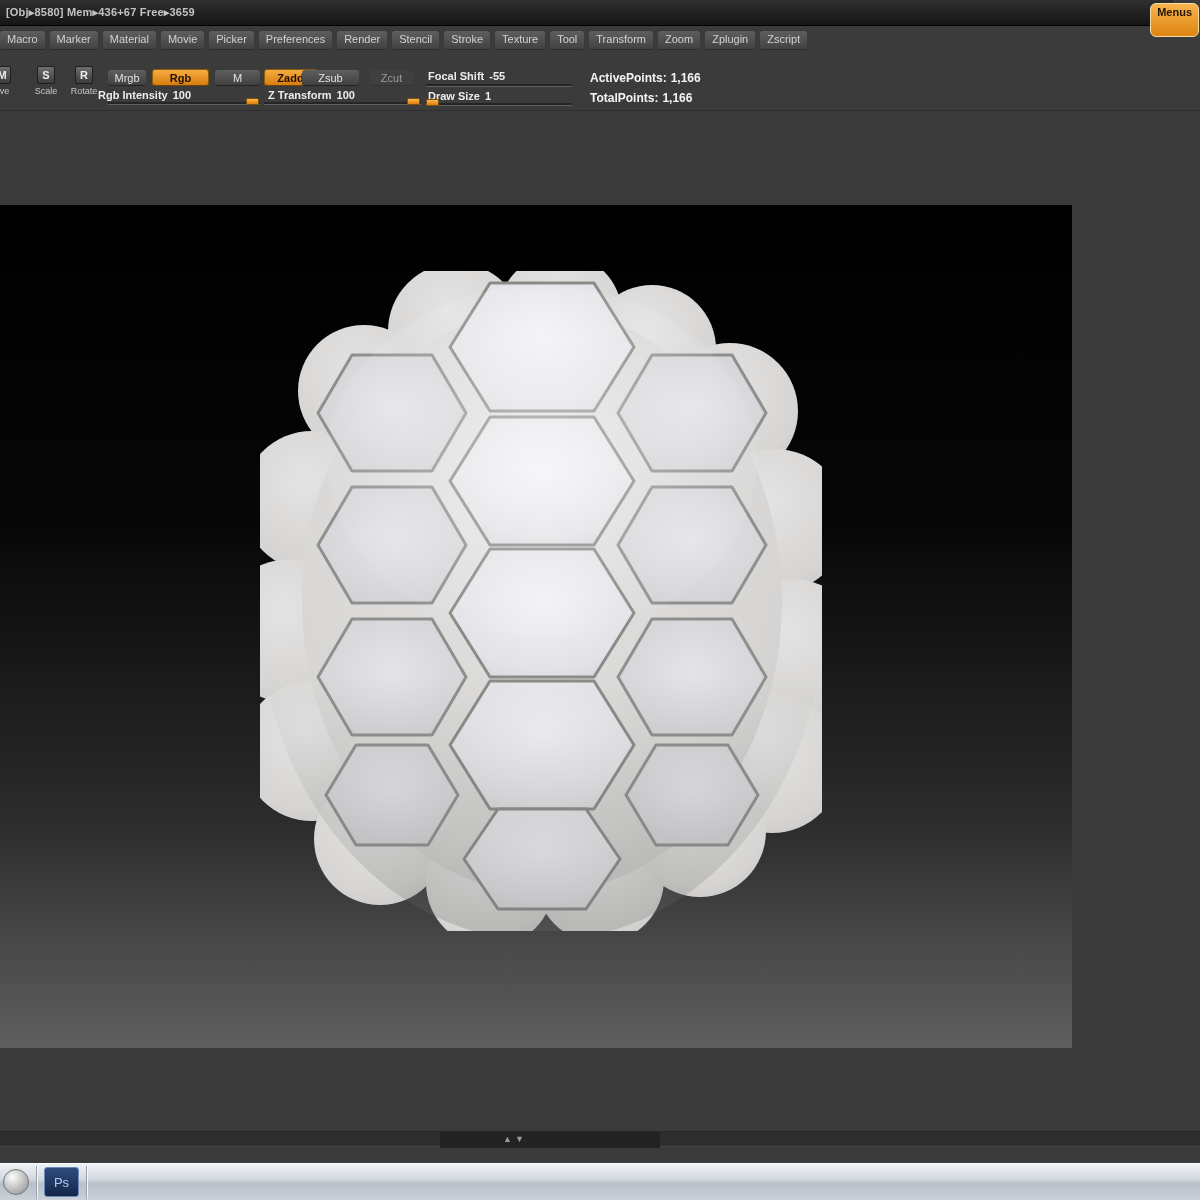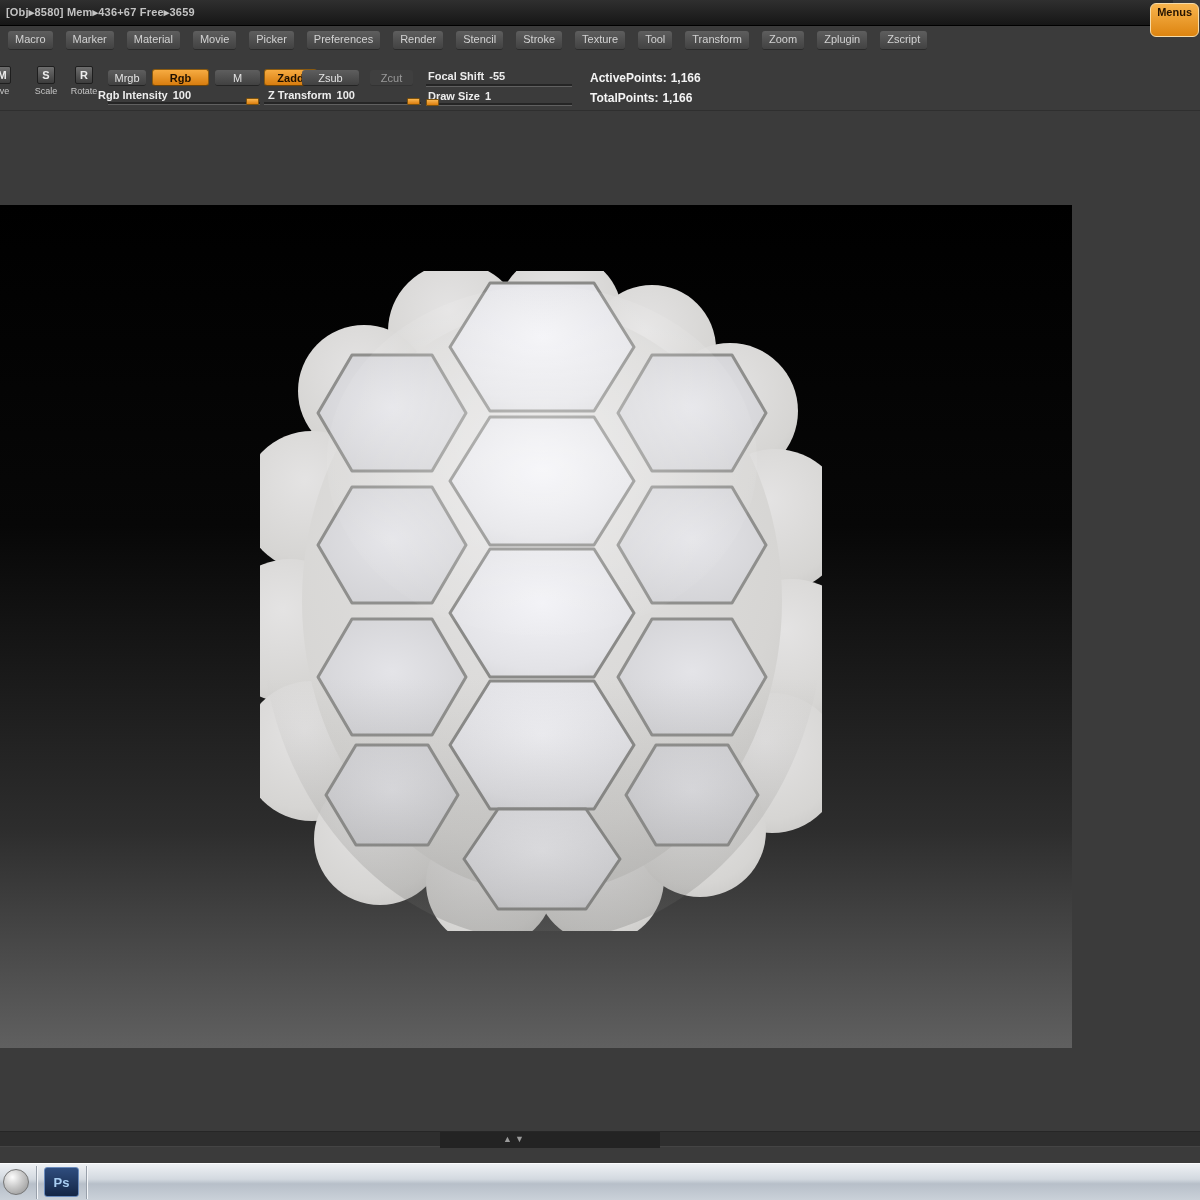--- a/index.html
+++ b/index.html
@@ -11,21 +11,21 @@
     background:linear-gradient(#2f2f2f,#161616);border-bottom:1px solid #000;
     display:flex;align-items:center;padding-left:6px;}
   .titlebar .status{color:#c3c3c3;font-size:11px;font-weight:bold;letter-spacing:.2px;}
   .menus-btn{position:absolute;right:1px;top:3px;height:34px;
     background:linear-gradient(#f8b44d,#dd8410);border:1px solid #f6dba8;border-radius:6px;
     color:#261402;font-size:11px;font-weight:bold;padding:1px 6px;line-height:14px;}
 
   
   .menubar{position:absolute;left:0;top:31px;height:19px;display:flex;gap:5px;}
   .menu-item{background:linear-gradient(#5e5e5e,#424242);border-radius:3px;color:#d2d2d2;
-    font-size:11px;padding:2px 7px;line-height:13px;border-bottom:1px solid #2a2a2a;white-space:nowrap;margin-left:8px;}
+    font-size:11px;padding:2px 7px;line-height:13px;border-bottom:1px solid #2a2a2a;white-space:nowrap;}
 
   
   .toolbar{position:absolute;left:0;top:54px;width:1200px;height:57px;border-bottom:1px solid #2f2f2f;}
   .tool-btn{position:absolute;width:36px;text-align:center;}
   .tool-ico{width:18px;height:18px;margin:0 auto;background:linear-gradient(#6e6e6e,#3c3c3c);
     border:1px solid #1e1e1e;border-radius:2px;color:#ececec;font-weight:bold;font-size:11px;
     display:flex;align-items:center;justify-content:center;}
   .tool-lbl{margin-top:2px;color:#c6c6c6;font-size:9px;}
 
   .zbtn{position:absolute;border-radius:3px;font-size:11px;display:flex;align-items:center;justify-content:center;
@@ -54,21 +54,21 @@
 
   
   .taskbar{position:absolute;left:0;top:1163px;width:1200px;height:37px;
     background:linear-gradient(#eef1f4 0%,#d3d9e0 42%,#b7bfc9 55%,#cad1d9 100%);
     border-top:1px solid #fbfcfd;}
   .start-orb{position:absolute;left:3px;top:5px;width:26px;height:26px;border-radius:50%;
     background:radial-gradient(circle at 35% 30%,#fdfdfd,#c8c8c8 45%,#8d8d8d);border:1px solid #767676;}
   .tb-divider{position:absolute;top:2px;height:33px;width:0;border-left:1px solid #98a0aa;border-right:1px solid #f4f6f9;}
   .ps-btn{position:absolute;left:44px;top:3px;width:35px;height:30px;border-radius:3px;
     background:linear-gradient(#2f4d7e,#142646);border:1px solid #6a8bbc;
-    color:#a9cef2;font-size:13px;font-weight:bold;display:flex;align-items:center;justify-content:center;}
+    color:#a9cef2;font-size:13px;font-weight:normal;display:flex;align-items:center;justify-content:center;}
 </style>
 </head>
 <body>
 
 <div class="titlebar">
   <span class="status">[Obj▸8580]  Mem▸436+67  Free▸3659</span>
 </div>
 <div class="menus-btn">Menus</div>
 
 <div class="menubar">

